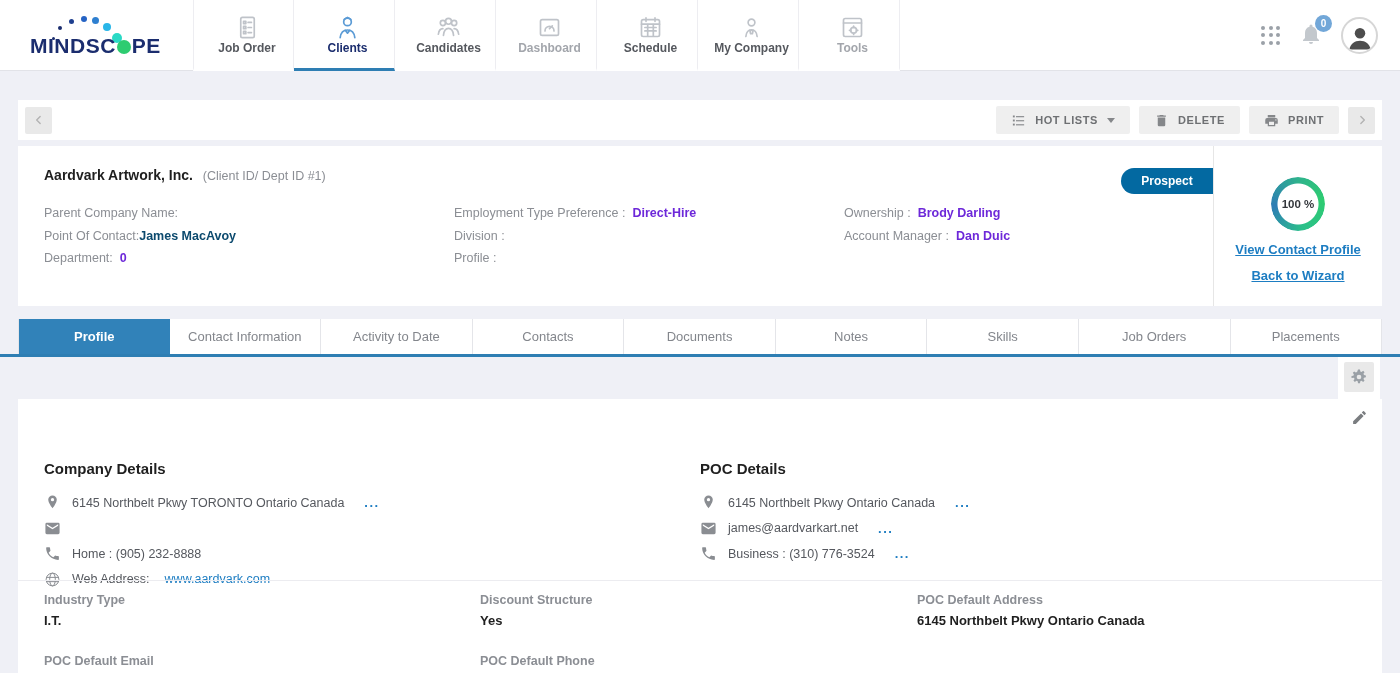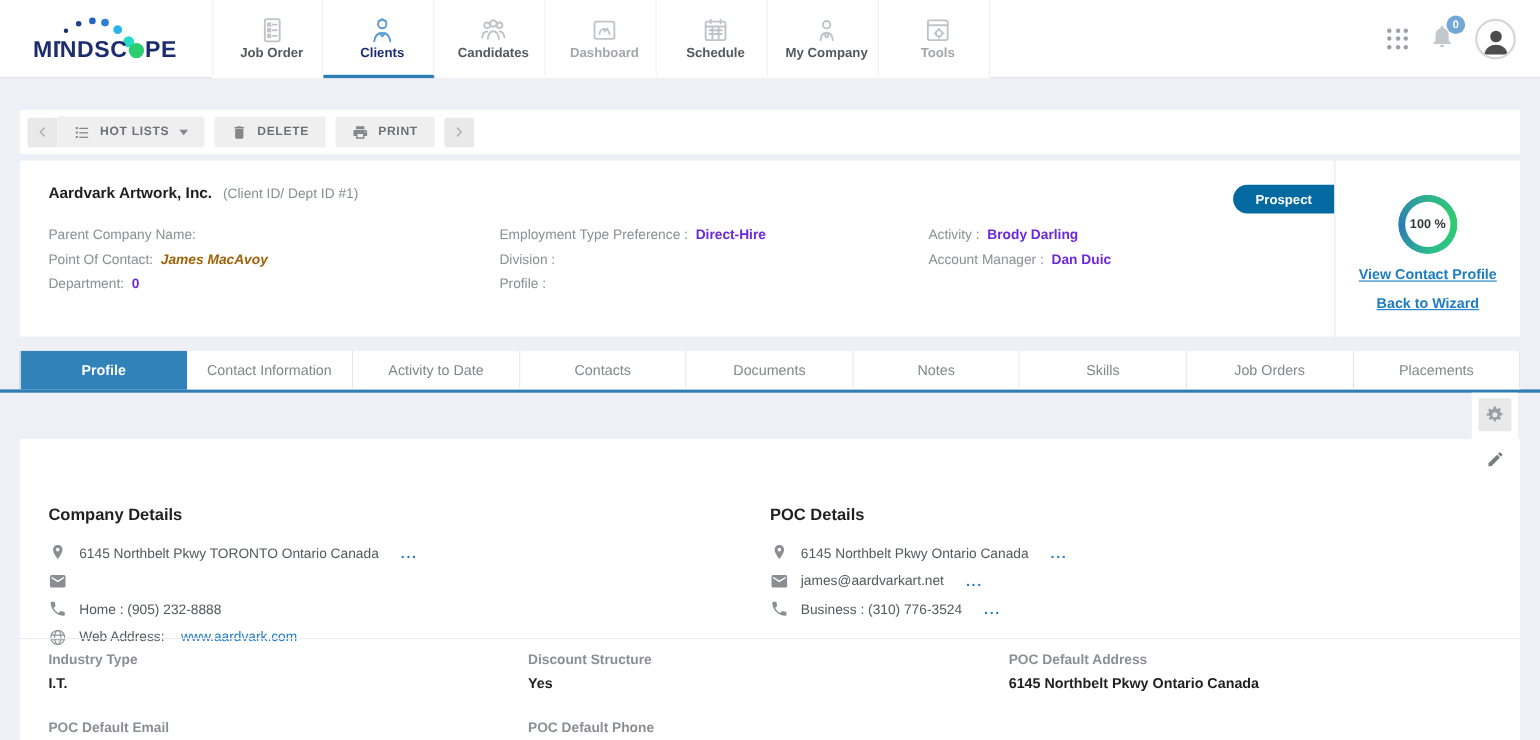--- a/index.html
+++ b/index.html
@@ -34,21 +34,21 @@
   .bellwrap svg { width:24px; height:24px; fill:#c3c8cd; }
   .badge { position:absolute; top:-7px; right:-9px; width:17px; height:17px; border-radius:50%;
     background:#72a7d8; color:#fff; font-size:10px; font-weight:700; display:flex;
     align-items:center; justify-content:center; }
   .avatar { width:37px; height:37px; border-radius:50%; border:2px solid #d6d6d6; background:#fff;
     overflow:hidden; cursor:pointer; display:flex; align-items:flex-end; justify-content:center; }
   .avatar svg { width:30px; height:30px; fill:#4d4d4d; }
 
   
   .toolbar { margin:29px 18px 0 18px; height:40px; background:#fff; display:flex;
-    align-items:center; padding:12px 7px; }
+    align-items:center; justify-content:space-between; padding:12px 7px; }
   .sq-btn { width:27px; height:27px; background:#e9e9e9; border:none; border-radius:2px;
     display:flex; align-items:center; justify-content:center; cursor:pointer; }
   .sq-btn svg { width:14px; height:14px; stroke:#b3b3b3; stroke-width:2.4; fill:none;
     stroke-linecap:round; stroke-linejoin:round; }
   .tb-group { display:flex; align-items:center; gap:9px; }
   .tb-btn { height:28px; background:#efefef; border:none; border-radius:2px; padding:0 15px;
     display:flex; align-items:center; gap:9px; cursor:pointer; font-family:inherit;
     font-size:11px; font-weight:700; letter-spacing:.6px; color:#6e7073; }
   .tb-btn svg { width:15px; height:15px; fill:#85878a; }
   .caret-down { width:0; height:0; border-left:4px solid transparent; border-right:4px solid transparent;
@@ -56,21 +56,21 @@
 
   
   .client-card { position:relative; margin:6px 18px 0 18px; height:160px; background:#fff; }
   .cc-title { position:absolute; left:26px; top:21px; font-size:14px; }
   .cc-name { font-weight:800; color:#1f1f1f; }
   .cc-id { font-size:12.5px; color:#8b8e94; margin-left:6px; }
   .fcol { position:absolute; top:56px; }
   .frow { height:22.5px; display:flex; align-items:center; font-size:12.5px; }
   .flabel { color:#8b8e94; }
   .fvalue { color:#6d28d9; font-weight:700; margin-left:7px; }
-  .flink { color:#a16207; font-weight:700; margin-left:7px; text-decoration:none; cursor:pointer;font-style:italic; }
+  .flink { color:#0c4a6e; font-weight:700; text-decoration:none; cursor:pointer; }
   .status-badge { position:absolute; right:169px; top:22px; width:92px; height:26px;
     background:#0369a1; border-radius:13px 0 0 13px; color:#fff; font-size:12px; font-weight:700;
     display:flex; align-items:center; justify-content:center; }
   .right-panel { position:absolute; right:0; top:0; bottom:0; width:169px; border-left:1px solid #e6e6e6;
     display:flex; flex-direction:column; align-items:center; }
   .ringwrap { position:relative; width:54px; height:54px; margin-top:31px; }
   .ring { position:absolute; inset:0; border-radius:50%;
     background:conic-gradient(from 0deg,#2fb28d,#2ecc71 80deg,#2bbf8a 170deg,#2d7cb5 265deg,#2fb28d 360deg);
     -webkit-mask:radial-gradient(farthest-side,transparent calc(100% - 7px),#000 calc(100% - 6px));
     mask:radial-gradient(farthest-side,transparent calc(100% - 7px),#000 calc(100% - 6px)); }
@@ -320,21 +320,21 @@
         <span class="fvalue"></span>
       </div>
     <div class="frow">
         <span class="flabel">Profile :</span>
         <span class="fvalue"></span>
       </div>
   </div>
 
   <div class="fcol" style="left:826px;">
     <div class="frow">
-        <span class="flabel">Activity :</span>
+        <span class="flabel">Ownership :</span>
         <span class="fvalue">Brody Darling</span>
       </div>
     <div class="frow">
         <span class="flabel">Account Manager :</span>
         <span class="fvalue">Dan Duic</span>
       </div>
   </div>
 
   <div class="status-badge">Prospect</div>
 

